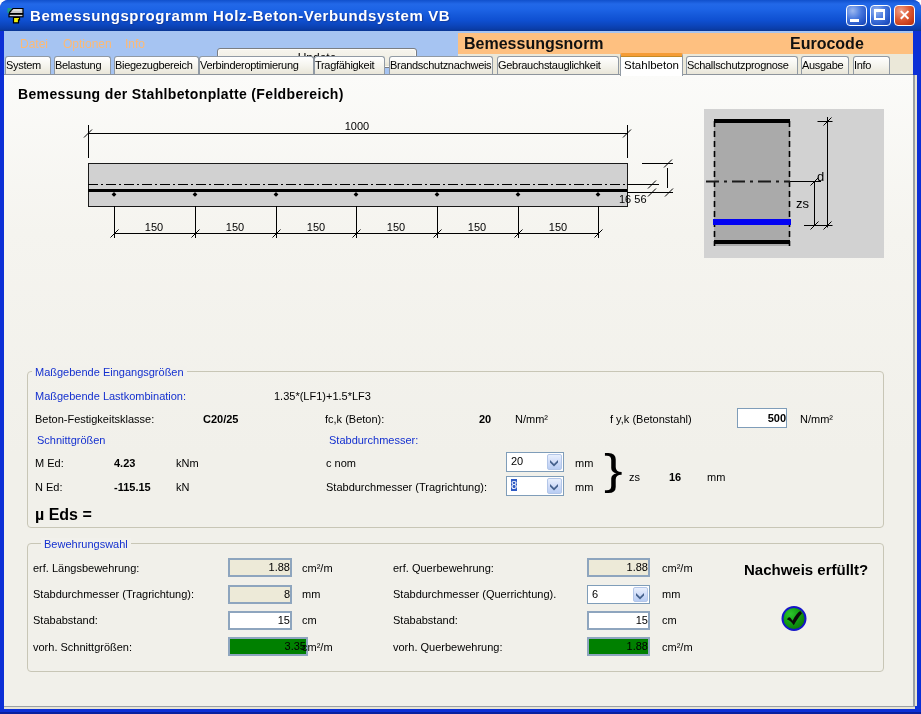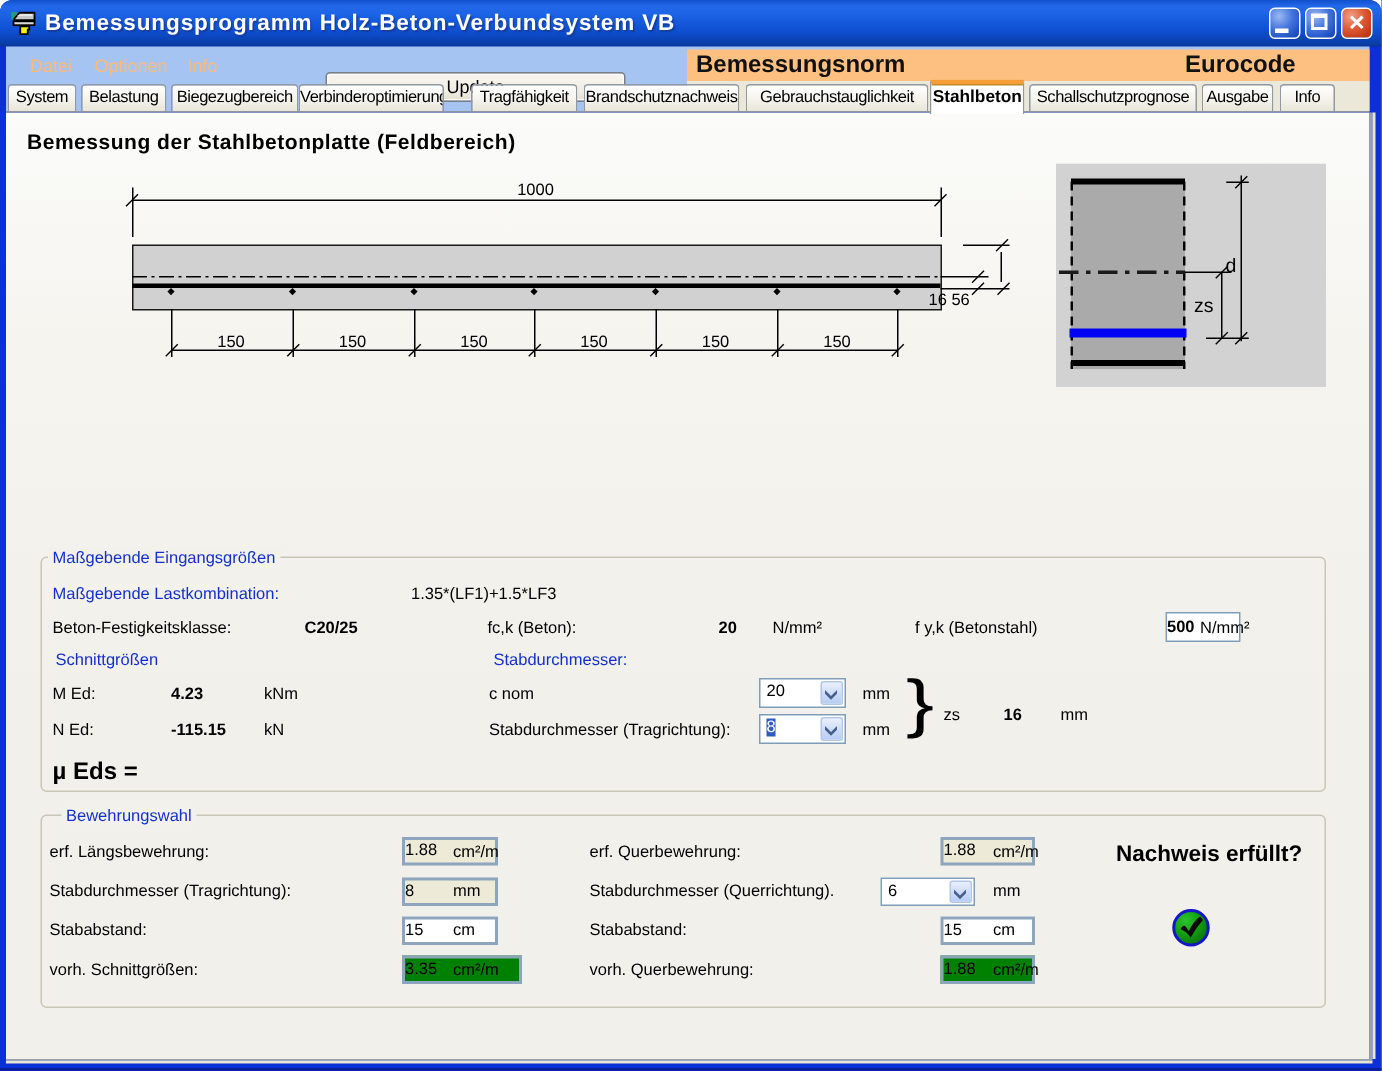--- a/index.html
+++ b/index.html
@@ -16,39 +16,39 @@
 #bmax .g{position:absolute;left:3px;top:3px;width:11px;height:11px;border:2px solid #fff;border-top-width:3px;box-sizing:border-box;}
 #bclose .g{position:absolute;left:0;top:1px;width:19px;text-align:center;color:#fff;font-size:14px;font-weight:bold;line-height:17px;font-family:"Liberation Sans",sans-serif;}
 
 #menurow{position:absolute;left:4px;top:31px;width:909px;height:43px;background:#a6c4f2;}
 #orange{position:absolute;left:458px;top:33px;width:455px;height:21px;background:#fec080;}
 #beigestrip{position:absolute;left:458px;top:54px;width:455px;height:20px;background:#ebe8d9;}
 .menuitem{position:absolute;top:37px;font-size:12px;color:#fdba74;}
 #update{position:absolute;left:217px;top:32px;width:200px;height:20px;box-sizing:border-box;border:1px solid #7b7e83;border-radius:3px;background:linear-gradient(to bottom,#f7f5ee 0%,#efede2 70%,#e2dfcd 100%);text-align:center;font-size:12px;line-height:18px;box-shadow:inset 0 0 0 1px #fdfcf9;margin-top:16px;}
 .normtxt{position:absolute;top:35px;font-size:16px;font-weight:bold;color:#111;}
 
-.tab{position:absolute;top:56px;height:18px;box-sizing:border-box;border:1px solid #919aa4;border-bottom:none;border-radius:3px 3px 0 0;background:linear-gradient(to bottom,#ffffff 0%,#f4f3ec 55%,#e9e6d9 100%);text-align:center;font-size:11px;line-height:16px;color:#000;z-index:2;overflow:hidden;letter-spacing:-0.3px;}
+.tab{position:absolute;top:56px;height:18px;box-sizing:border-box;border:1px solid #919aa4;border-bottom:none;border-radius:3px 3px 0 0;background:linear-gradient(to bottom,#ffffff 0%,#f4f3ec 55%,#e9e6d9 100%);text-align:left;font-size:11px;line-height:16px;color:#000;z-index:2;overflow:hidden;letter-spacing:-0.3px;}
 #tabline{position:absolute;left:4px;top:74px;width:909px;height:1px;background:#8e959d;z-index:1;}
-#seltab{position:absolute;left:620px;top:53px;width:63px;height:23px;box-sizing:border-box;background:#fff;border-left:1px solid #919aa4;border-right:1px solid #919aa4;border-top:3px solid #f59c36;border-radius:2px 2px 0 0;text-align:center;font-size:11.5px;line-height:18px;z-index:3;box-shadow:inset 0 1px 0 #c28a28;font-weight:bold;}
+#seltab{position:absolute;left:620px;top:53px;width:63px;height:23px;box-sizing:border-box;background:#fff;border-left:1px solid #919aa4;border-right:1px solid #919aa4;border-top:3px solid #f59c36;border-radius:2px 2px 0 0;text-align:center;font-size:11.5px;line-height:18px;z-index:3;box-shadow:inset 0 1px 0 #c28a28;}
 
 #content{position:absolute;left:4px;top:75px;width:909px;height:631px;background:linear-gradient(to bottom,#fbfbf9 0%,#f5f4ef 25%,#f1f0ea 60%,#f1f0ea 100%);z-index:0;}
 #redge1{position:absolute;left:913px;top:75px;width:2px;height:631px;background:#9aa0a6;}
 #redge2{position:absolute;left:915px;top:75px;width:2px;height:631px;background:#e8e4d4;}
 #bedge1{position:absolute;left:4px;top:706px;width:911px;height:1px;background:#9aa0a6;}
 #bedge2{position:absolute;left:4px;top:707px;width:911px;height:2px;background:#e8e4d4;}
 .abs{position:absolute;}
 #h1{position:absolute;left:18px;top:86px;font-size:14px;font-weight:bold;letter-spacing:0.35px;}
 
 .gbox{position:absolute;left:27px;width:857px;box-sizing:border-box;border:1px solid #c8c6b6;border-radius:4px;}
 .glabel{position:absolute;font-size:11px;color:#1430cf;background:#f2f1ec;padding:0 3px;}
 .blue{color:#1430cf;}
 .b{font-weight:bold;}
 .lbl{position:absolute;font-size:11px;white-space:nowrap;}
 
-.field{position:absolute;box-sizing:border-box;text-align:left;font-size:11px;margin-left:40px;}
+.field{position:absolute;box-sizing:border-box;text-align:right;font-size:11px;}
 .beige{background:#edead8;border:2px solid #8ea5be;line-height:15px;}
 .green{background:#008000;border:2px solid #8ea5be;line-height:15px;}
 .white2{background:#fff;border:2px solid #8ea5be;line-height:15px;}
 .tbox{background:#fff;border:1px solid #7f9db9;}
 
 .combo{position:absolute;box-sizing:border-box;background:#fff;border:1px solid #7f9db9;}
 .combo .val{position:absolute;left:4px;top:2px;font-size:11px;}
 .combo .btn{position:absolute;right:1px;top:1px;bottom:1px;width:15px;border-radius:2px;background:linear-gradient(to bottom,#e9f0fd 0%,#d0dcf8 50%,#b8cdf3 100%);border:1px solid #b3c6e8;box-sizing:border-box;}
 .combo .btn svg{position:absolute;left:2px;top:5px;}
 </style></head>
@@ -81,21 +81,21 @@
   <div class="menuitem" style="left:125px">Info</div>
   <div id="update">Update</div>
   <div class="normtxt" style="left:464px">Bemessungsnorm</div>
   <div class="normtxt" style="left:790px">Eurocode</div>
 
   <div id="content"></div>
   <div id="tabline"></div>
   <div class="tab" style="left:5px;width:46px">System</div>
   <div class="tab" style="left:54px;width:57px">Belastung</div>
   <div class="tab" style="left:114px;width:85px">Biegezugbereich</div>
-  <div class="tab" style="left:199px;width:97px">Verbinderoptimierung</div>
+  <div class="tab" style="left:199px;width:115px">Verbinderoptimierung</div>
   <div class="tab" style="left:314px;width:71px">Tragfähigkeit</div>
   <div class="tab" style="left:389px;width:104px">Brandschutznachweis</div>
   <div class="tab" style="left:497px;width:122px">Gebrauchstauglichkeit</div>
   <div class="tab" style="left:686px;width:112px">Schallschutzprognose</div>
   <div class="tab" style="left:801px;width:48px">Ausgabe</div>
   <div class="tab" style="left:853px;width:37px">Info</div>
   <div id="seltab">Stahlbeton</div>
   <div id="redge1"></div>
     <div id="redge2"></div>
   <div id="bedge1"></div>

